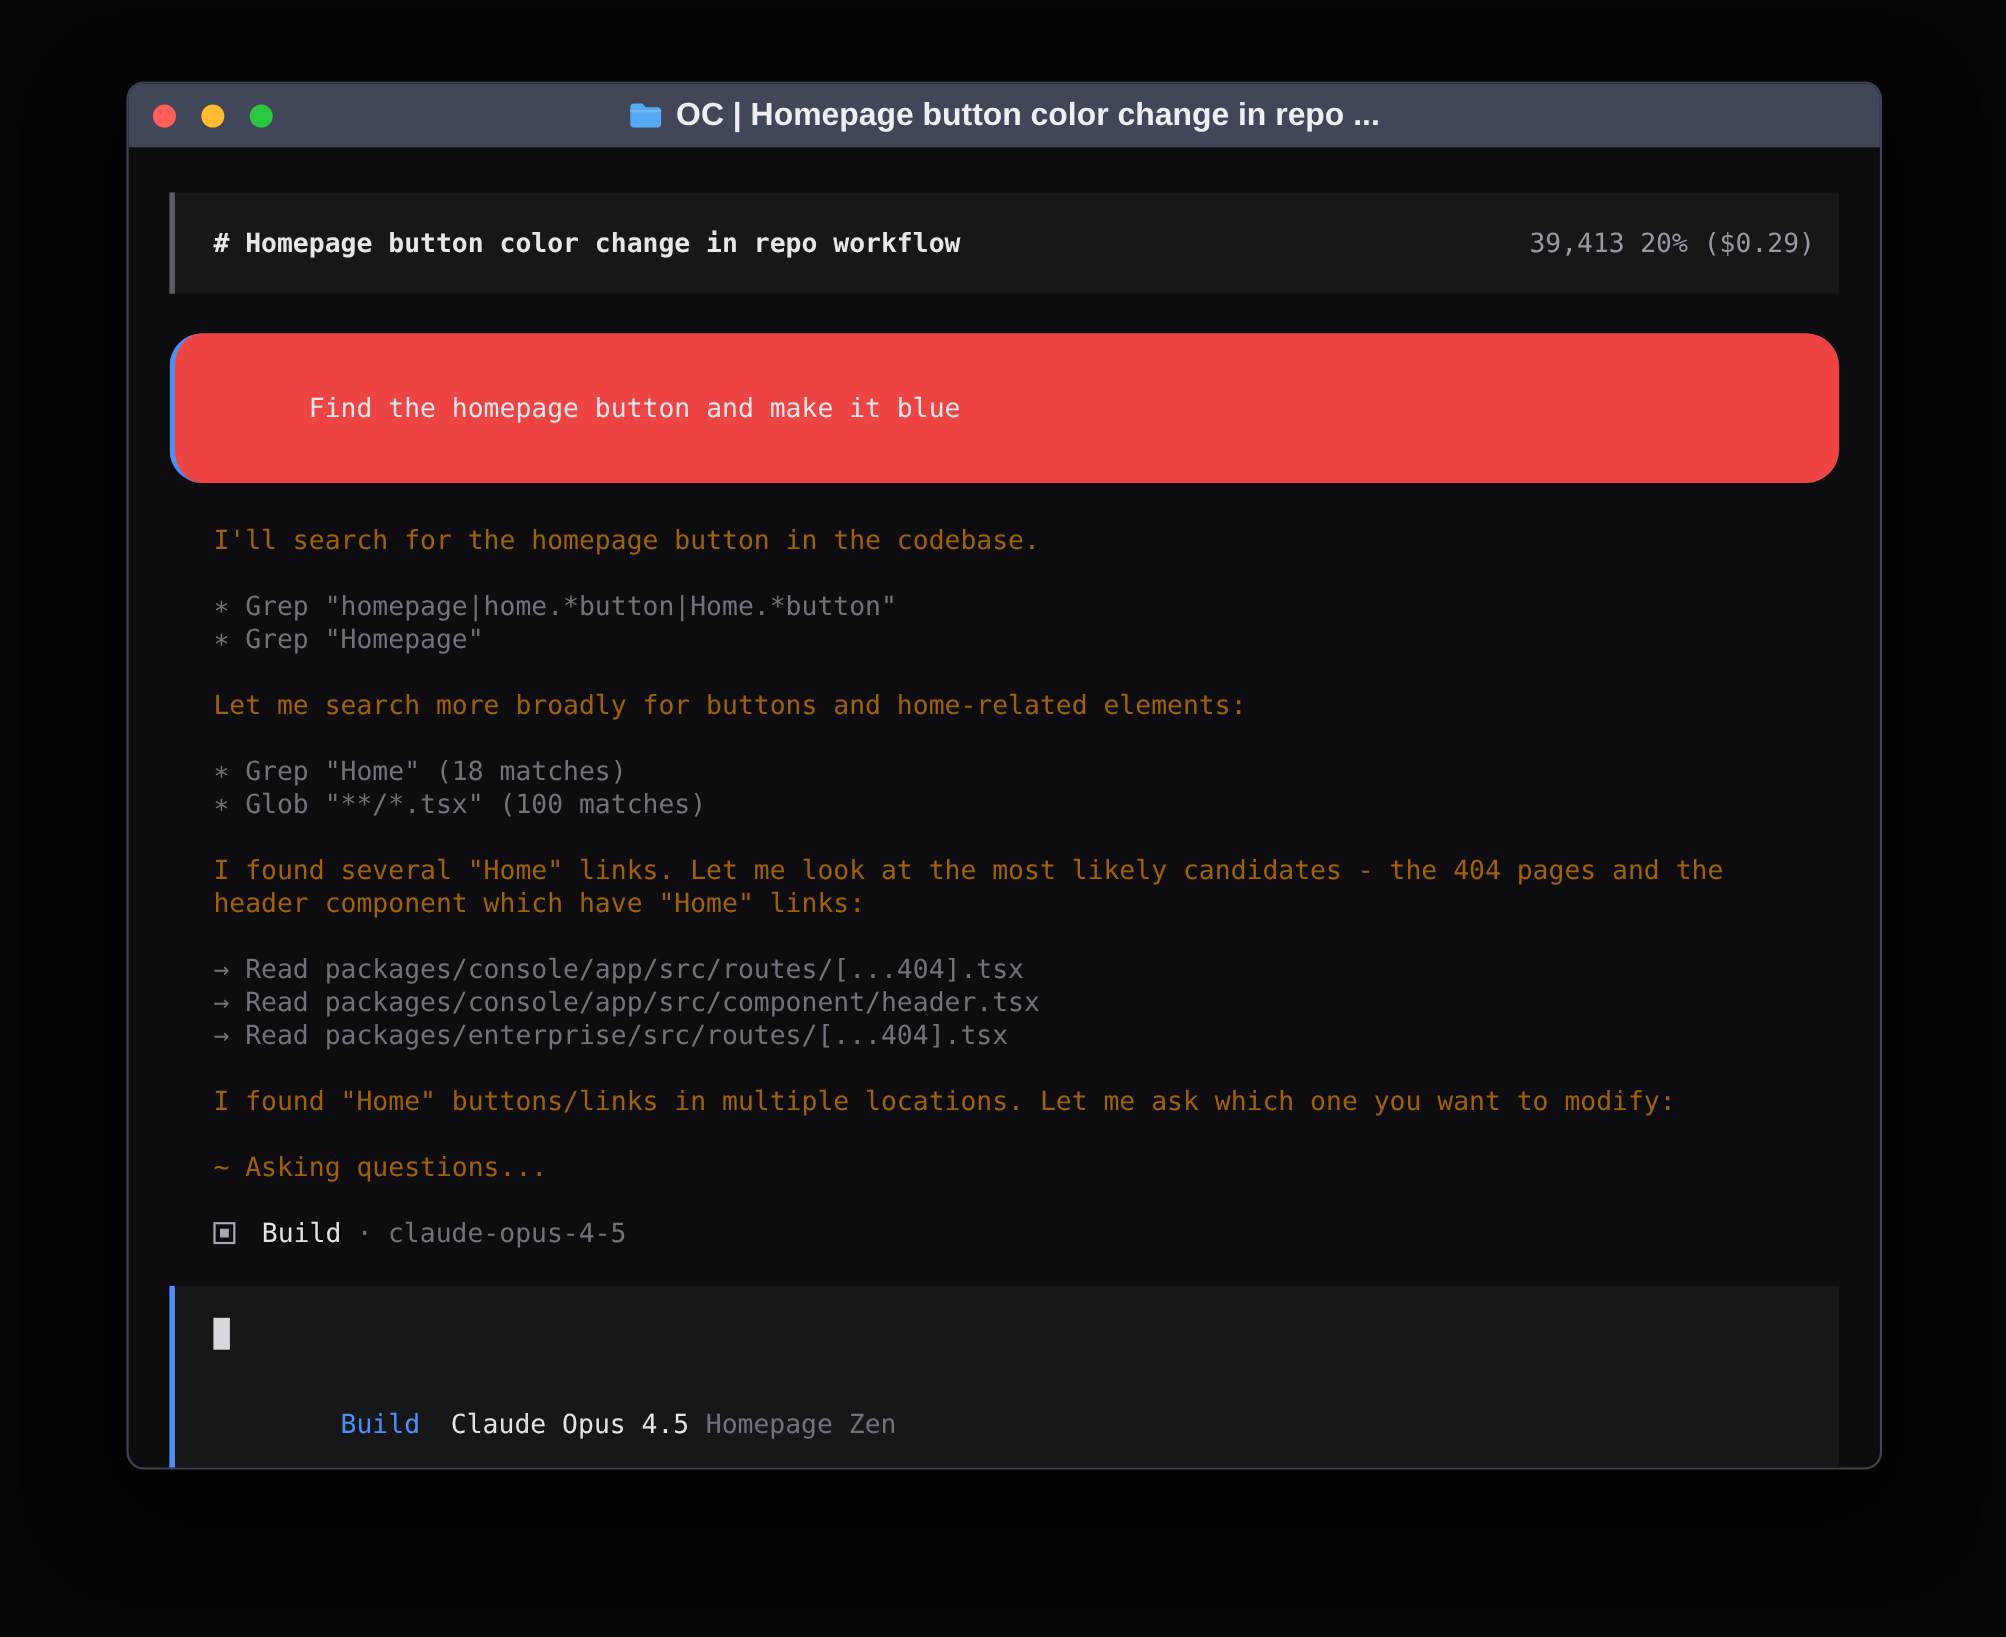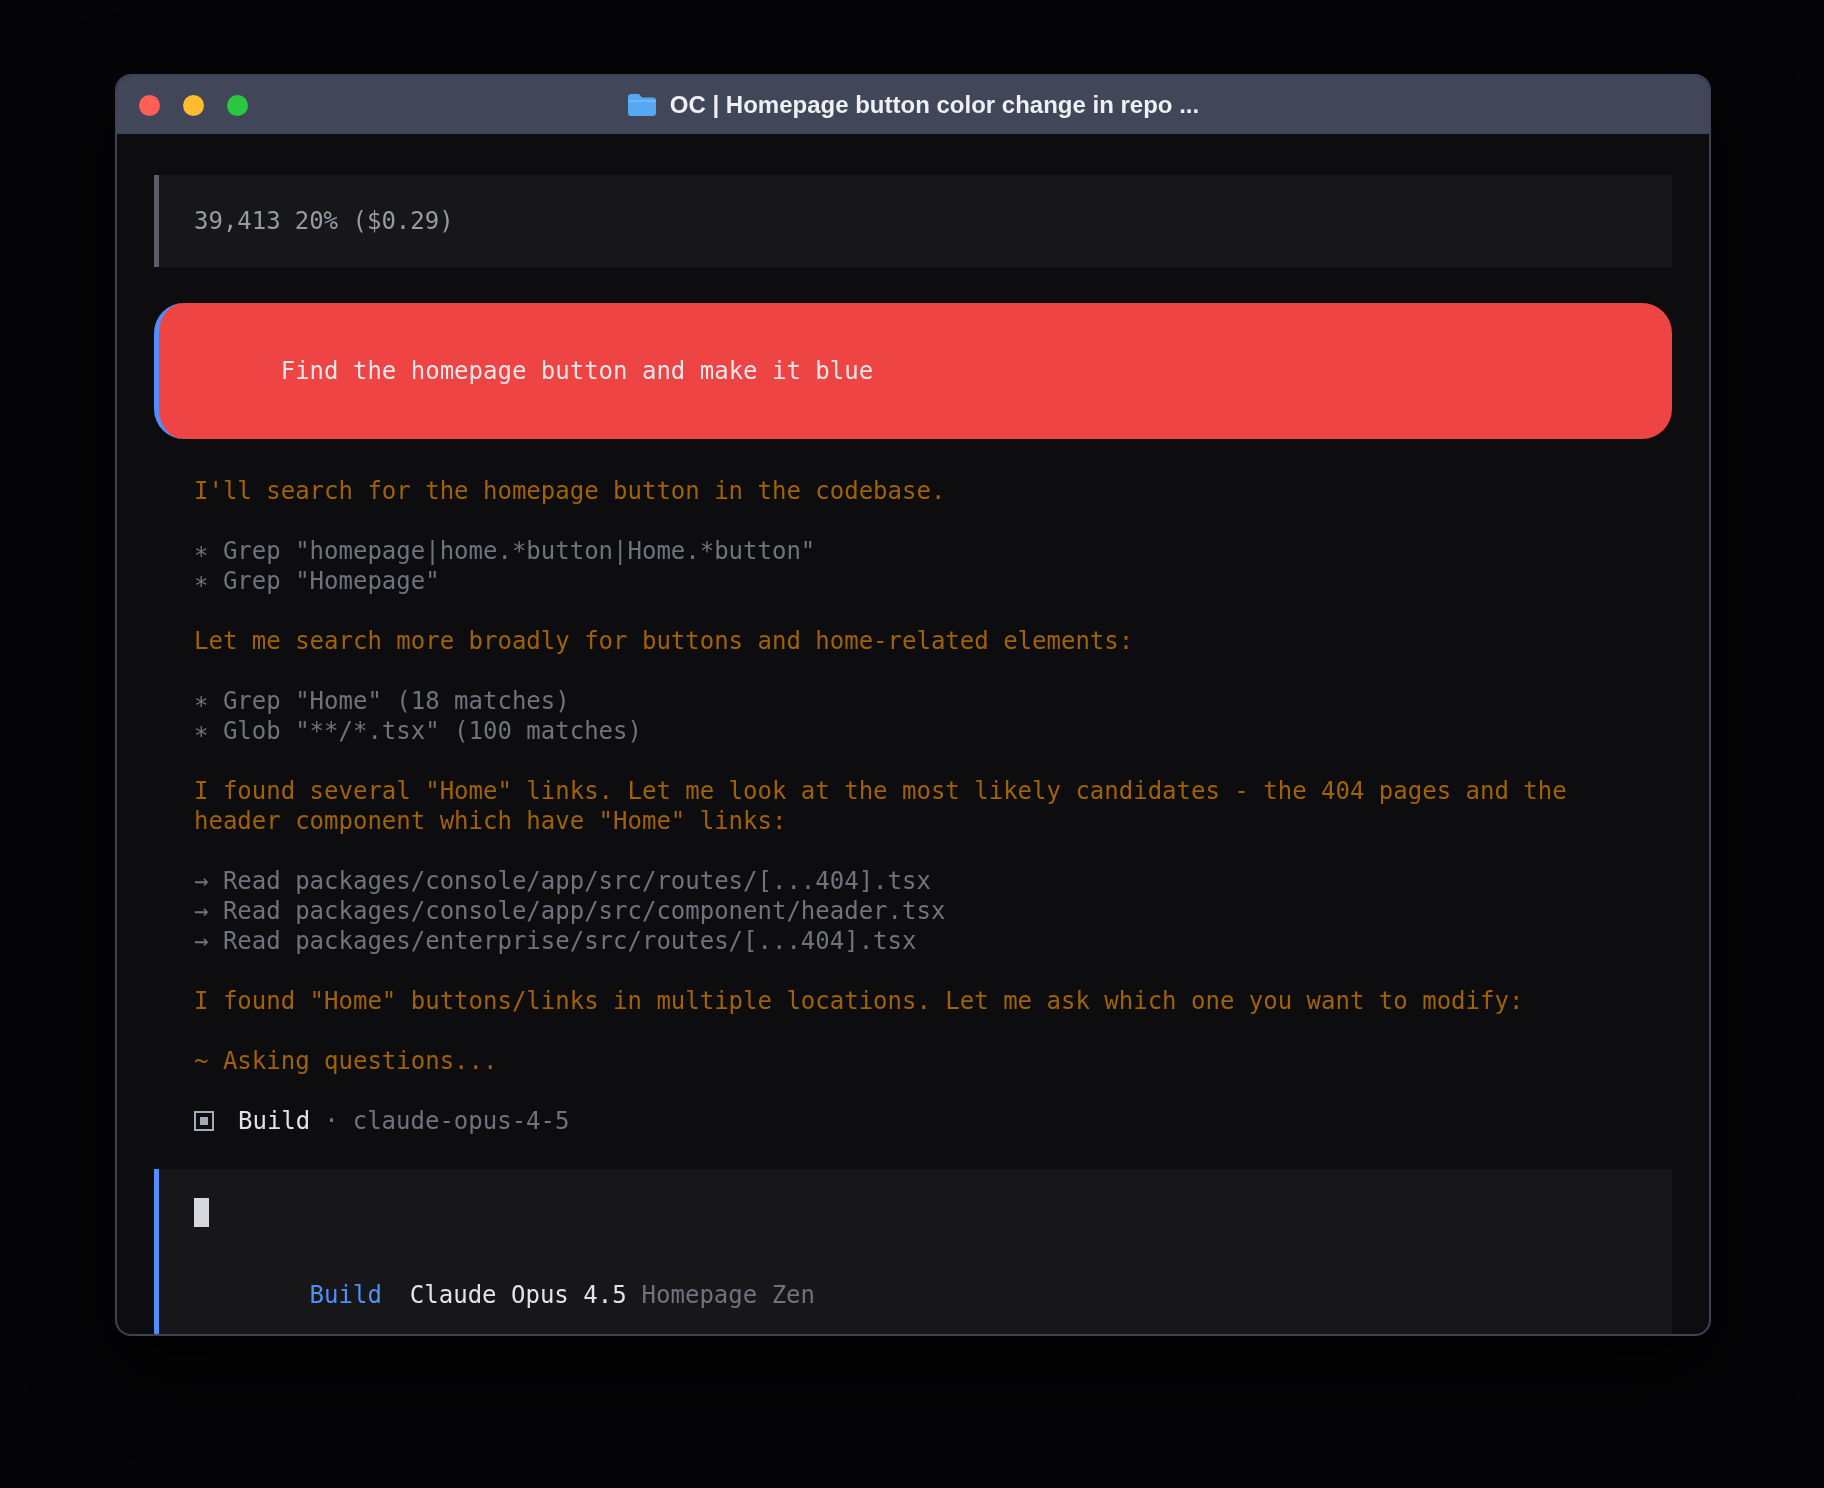--- a/index.html
+++ b/index.html
@@ -28,21 +28,21 @@
     position:relative;
   }
   .traffic{position:absolute;left:22px;top:0;height:58px;display:flex;align-items:center;gap:23px;}
   .light{width:21px;height:21px;border-radius:50%;}
   .light.red{background:#ff5f57;}
   .light.yellow{background:#febc2e;}
   .light.green{background:#2ac840;}
   .titlebar-title{
     margin:0 auto;display:flex;align-items:center;gap:13px;
     font-family:"Liberation Sans", sans-serif;
-    font-weight:bold;font-size:24px;color:#eef0f4;
+    font-weight:bold;font-size:29px;color:#eef0f4;
   }
   .folder-svg{display:block;}
   
   .terminal{
     padding:41px 37px 0 37px;
     font-size:24px;
     line-height:30px;
   }
   .block{
     box-sizing:border-box;
@@ -118,20 +118,21 @@
           <path fill="#6fb8f8" d="M1 7 h28 v2 H1 Z"></path>
         </svg>
       </span>
       <span>OC | Homepage button color change in repo ...</span>
     </div>
   </div>
 
   <div class="terminal">
 
     <div class="block header-block">
+      <span class="header-title"># Homepage button color change in repo workflow</span>
       <span class="header-stats">
         <span>39,413</span>
         <span>20% ($0.29)</span>
       </span>
     </div>
 
     <div class="block user-block">
       <span>Find the homepage button and make it blue</span>
     </div>
 

